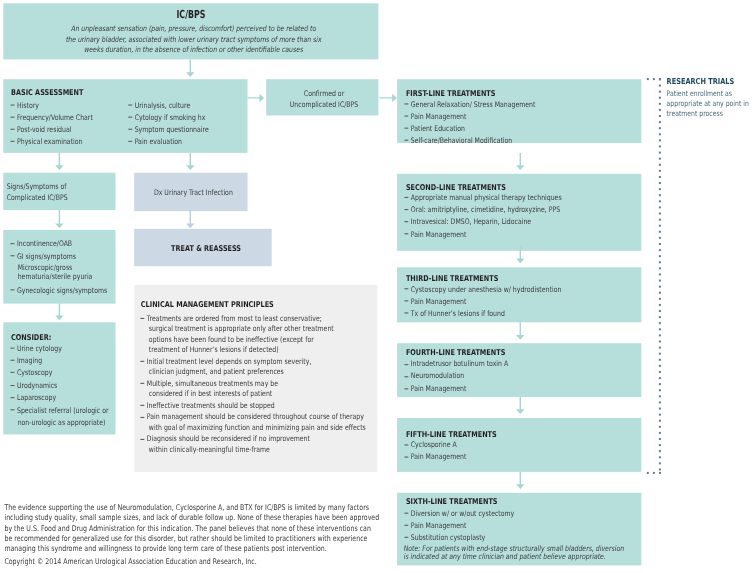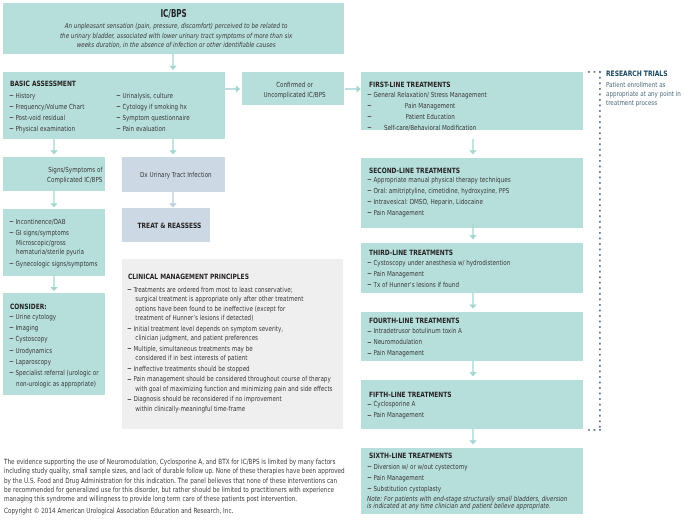--- a/index.html
+++ b/index.html
@@ -83,21 +83,21 @@
     <svg width="10.0" height="15.6" viewBox="0 0 10.0 15.6">
       <path d="M4.35 0 H5.65 V11.3 H8.8 L5.0 15.6 L1.2000000000000002 11.3 H4.35 Z" fill="#a6d6d2"></path>
     </svg>
   </div>
 <div class="arrow" style="left:168.4px;top:139.3px;width:10.0px;height:15.6px;position:absolute;">
     <svg width="10.0" height="15.6" viewBox="0 0 10.0 15.6">
       <path d="M4.35 0 H5.65 V11.3 H8.8 L5.0 15.6 L1.2000000000000002 11.3 H4.35 Z" fill="#a6d6d2"></path>
     </svg>
   </div>
 <div class="box teal" style="left:3px;top:157px;width:102px;height:33.5px;">
-  <div style="position:absolute;left:0.2px;top:7.5px;width:100%;text-align:right;font-size:0;line-height:0;">
+  <div style="position:absolute;left:0.2px;top:7.5px;width:100%;text-align:left;font-size:0;line-height:0;">
     <div class="sqc plain" style="display:inline-block;">
       <div>Signs/Symptoms of</div>
       <div>Complicated IC/BPS</div>
     </div>
   </div>
 </div>
 <div class="box bluegray" style="left:122.3px;top:157px;width:102.5px;height:35px;">
   <div style="position:absolute;left:2.6px;top:13.2px;width:100%;text-align:center;font-size:0;line-height:0;">
     <span class="sqc plain" style="display:inline-block;">Dx Urinary Tract Infection</span>
   </div>
@@ -114,21 +114,21 @@
   </div>
 <div class="box teal" style="left:3px;top:209.2px;width:102px;height:67.1px;">
   <div class="sq" style="position:absolute;left:2.7px;top:7.8px;">
     <div class="li">Incontinence/OAB</div>
     <div class="li">GI signs/symptoms</div>
     <div class="li cont">Microscopic/gross</div>
     <div class="li cont">hematuria/sterile pyuria</div>
     <div class="li" style="margin-top:1.7px;">Gynecologic signs/symptoms</div>
   </div>
 </div>
-<div class="box bluegray" style="left:122.3px;top:208.3px;width:88px;height:33.7px;">
+<div class="box bluegray" style="left:122.3px;top:208.3px;width:125px;height:33.7px;">
   <div style="position:absolute;left:3px;top:12.5px;width:100%;text-align:center;font-size:0;line-height:0;">
     <span class="hd sqc" style="display:inline-block;">TREAT &amp; REASSESS</span>
   </div>
 </div>
 <div class="arrow" style="left:49.0px;top:276.4px;width:10.0px;height:15.2px;position:absolute;">
     <svg width="10.0" height="15.2" viewBox="0 0 10.0 15.2">
       <path d="M4.35 0 H5.65 V10.899999999999999 H8.8 L5.0 15.2 L1.2000000000000002 10.899999999999999 H4.35 Z" fill="#a6d6d2"></path>
     </svg>
   </div>
 <div class="box teal" style="left:3px;top:293.4px;width:102px;height:101.8px;">
@@ -159,21 +159,21 @@
       <div style="height:1.0px"></div>
       <div class="li">Ineffective treatments should be stopped</div>
       <div style="height:1.0px"></div>
       <div class="li">Pain management should be considered throughout course of therapy</div>
       <div class="li cont">with goal of maximizing function and minimizing pain and side effects</div>
       <div style="height:1.0px"></div>
       <div class="li">Diagnosis should be reconsidered if no improvement</div>
       <div class="li cont">within clinically-meaningful time-frame</div>
     </div>
 </div>
-<div class="box teal" style="left:361px;top:72.2px;width:222px;height:58px;text-align:center;">
+<div class="box teal" style="left:361px;top:72.2px;width:222px;height:58px;">
   <div class="hd sq" style="position:absolute;left:8.4px;top:8.0px;">FIRST-LINE TREATMENTS</div>
   <div class="sq" style="position:absolute;left:2.9px;top:17.7px;">
       <div class="li">General Relaxation/ Stress Management</div>
       <div class="li">Pain Management</div>
       <div class="li">Patient Education</div>
       <div class="li">Self-care/Behavioral Modification</div>
     </div>
 
 </div>
 <div class="arrow" style="left:467.9px;top:139.2px;width:10.0px;height:15.6px;position:absolute;">

